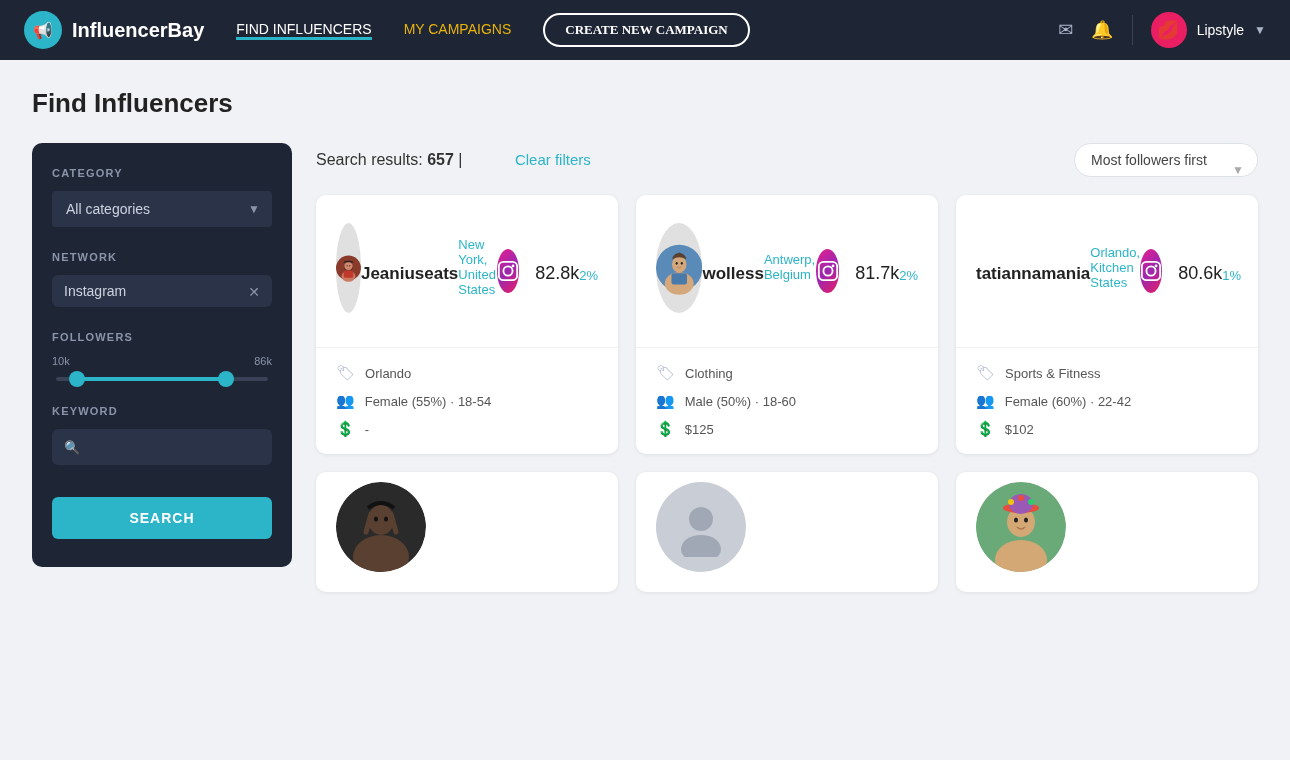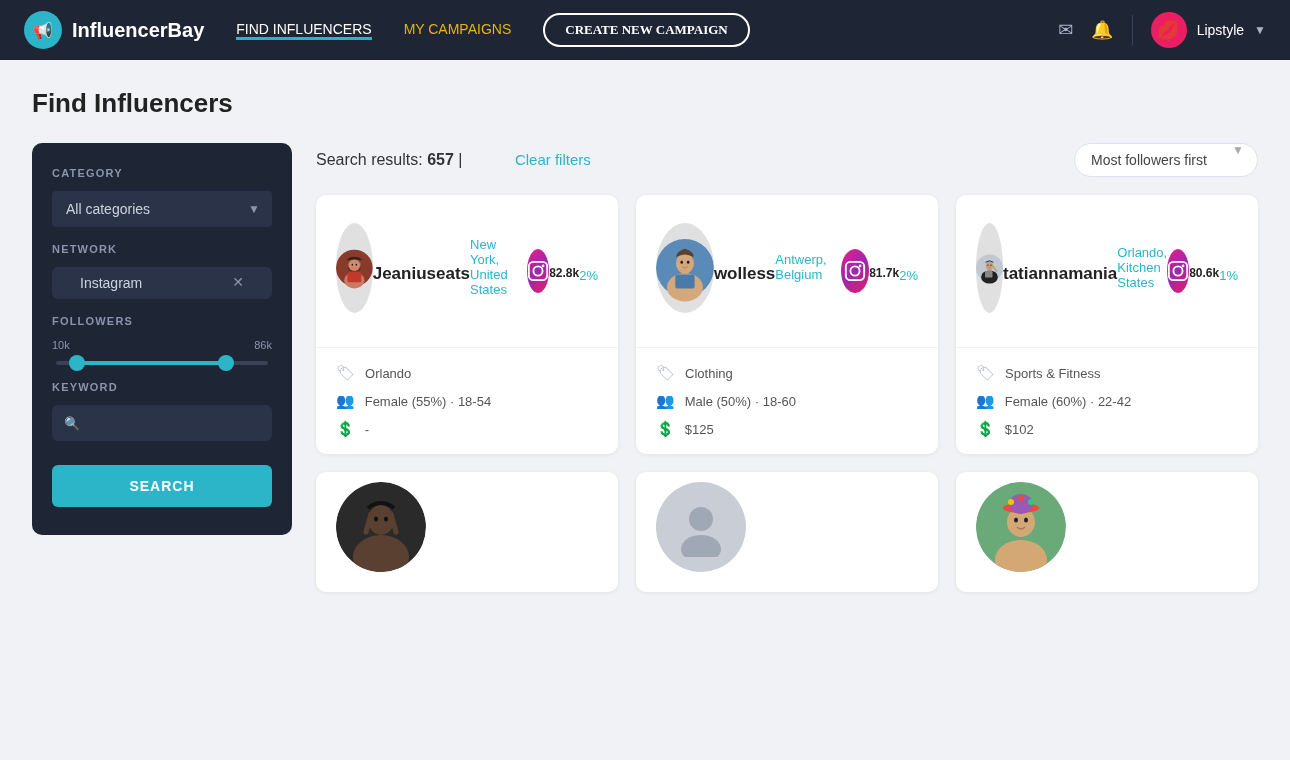--- a/index.html
+++ b/index.html
@@ -125,21 +125,21 @@
 
     
     .sidebar {
       width: 260px;
       min-width: 260px;
       background: #1e2535;
       border-radius: 10px;
       padding: 24px 20px 28px;
       color: #fff;
     }
-    .filter-section { margin-bottom: 16px; }
+    .filter-section { margin-bottom: 24px; }
     .filter-label {
       font-size: 11px;
       font-weight: 700;
       letter-spacing: 1.2px;
       color: #8a95aa;
       margin-bottom: 12px;
       text-transform: uppercase;
     }
     .select-wrapper {
       position: relative;
@@ -160,24 +160,24 @@
       position: absolute;
       right: 12px;
       top: 50%;
       transform: translateY(-50%);
       color: #8a95aa;
       pointer-events: none;
       font-size: 12px;
     }
     .network-tag-row {
       display: flex;
-      align-items: flex-start;
+      align-items: flex-end;
       background: #2a3347;
       border-radius: 6px;
-      padding: 8px 28px;
+      padding: 8px 12px;
       gap: 8px;
     }
     .network-tag {
       color: #ccd3e0;
       font-size: 14px;
       flex: 1;
     }
     .tag-remove {
       color: #8a95aa;
       cursor: pointer;
@@ -266,21 +266,21 @@
     .clear-filters {
       color: #2cb5c8;
       font-size: 15px;
       cursor: pointer;
       text-decoration: none;
       margin-left: 48px;
     }
     .sort-dropdown {
       position: relative;
       display: flex;
-      align-items: flex-start;
+      align-items: flex-end;
     }
     .sort-select {
       background: #fff;
       border: 1px solid #dde2ea;
       border-radius: 22px;
       padding: 8px 36px 8px 16px;
       font-size: 14px;
       color: #444;
       appearance: none;
       cursor: pointer;
@@ -342,24 +342,25 @@
       border-radius: 50%;
       background: linear-gradient(135deg, #e91e8c 0%, #9c27b0 50%, #e91e63 100%);
       display: flex;
       align-items: center;
       justify-content: center;
       color: #fff;
       font-size: 22px;
       margin-bottom: 8px;
     }
     .card-followers {
-      font-size: 12px;
-      font-weight: 700;
+      font-size: 18px;
+      font-weight: 400;
       color: #222;
       margin-bottom: 4px;
+      margin-left: 16px;
     }
     .card-engagement {
       font-size: 13px;
       color: #2cb5c8;
     }
     .card-bottom {
       padding: 16px 20px;
     }
     .card-detail-row {
       display: flex;

